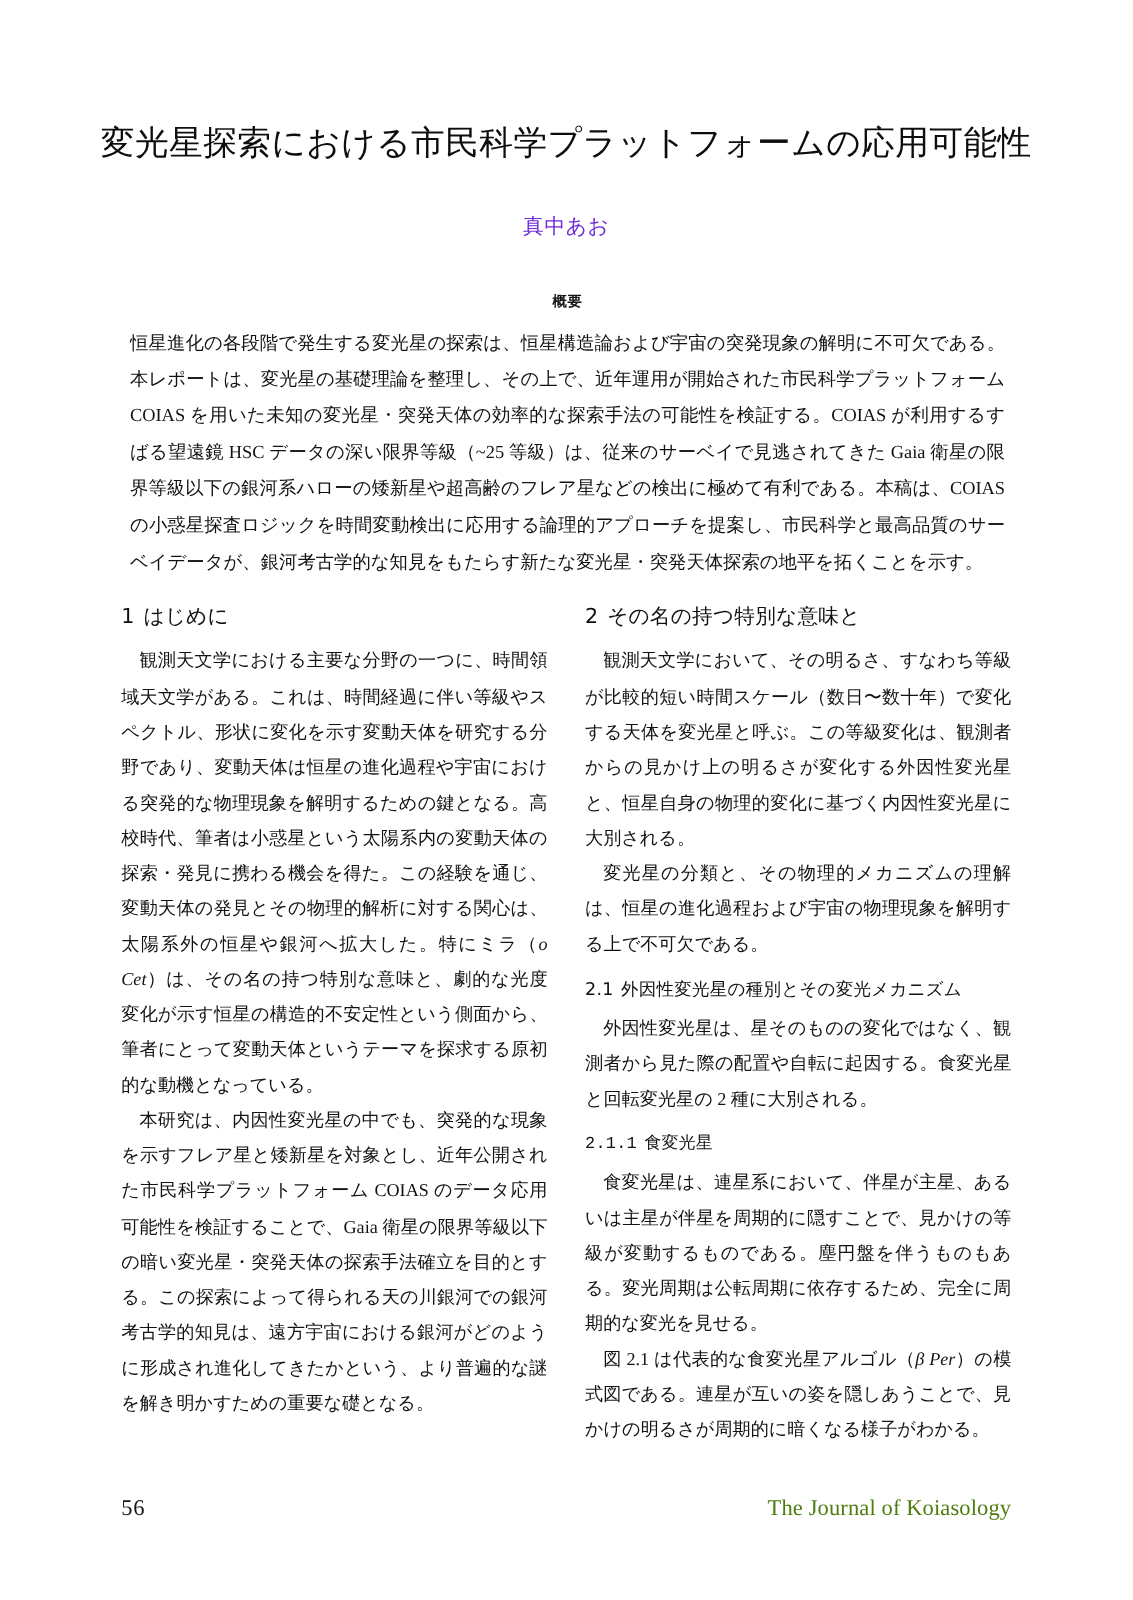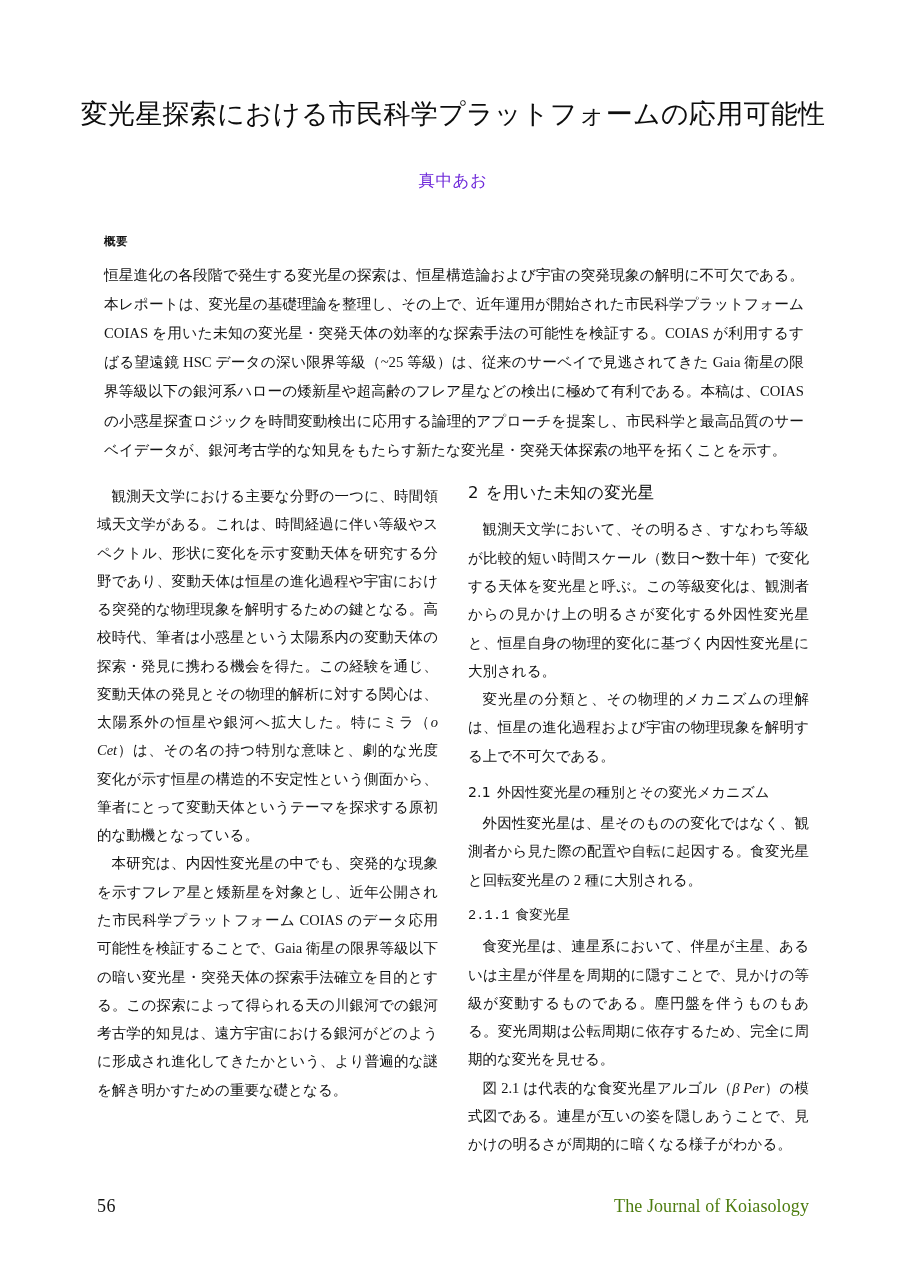--- a/index.html
+++ b/index.html
@@ -52,20 +52,21 @@
   }
 
   
   .abstract {
     position: absolute;
     left: 104px;
     top: 234px;
     width: 700px;
   }
   .abstract-heading {
+    text-align: center;
     font-size: 11.5px;
     margin: 0 0 12px 0;
     letter-spacing: 0.4px;
     color: #141414;
   }
   .abstract-body {
     font-size: 14.7px;
     line-height: 1.98;
     text-align: justify;
     text-justify: inter-character;
@@ -168,27 +169,30 @@
   </header>
 
   <section class="abstract">
     <h2 class="abstract-heading">概要</h2>
     <p class="abstract-body">恒星進化の各段階で発生する変光星の探索は、恒星構造論および宇宙の突発現象の解明に不可欠である。本レポートは、変光星の基礎理論を整理し、その上で、近年運用が開始された市民科学プラットフォーム COIAS を用いた未知の変光星・突発天体の効率的な探索手法の可能性を検証する。COIAS が利用するすばる望遠鏡 HSC データの深い限界等級（~25 等級）は、従来のサーベイで見逃されてきた Gaia 衛星の限界等級以下の銀河系ハローの矮新星や超高齢のフレア星などの検出に極めて有利である。本稿は、COIAS の小惑星探査ロジックを時間変動検出に応用する論理的アプローチを提案し、市民科学と最高品質のサーベイデータが、銀河考古学的な知見をもたらす新たな変光星・突発天体探索の地平を拓くことを示す。</p>
   </section>
 
   <div class="columns">
 
     <div class="col col-left">
+      <h2 class="sec-heading">
+        <span class="num">1</span><span>はじめに</span>
+      </h2>
       <p class="para">観測天文学における主要な分野の一つに、時間領域天文学がある。これは、時間経過に伴い等級やスペクトル、形状に変化を示す変動天体を研究する分野であり、変動天体は恒星の進化過程や宇宙における突発的な物理現象を解明するための鍵となる。高校時代、筆者は小惑星という太陽系内の変動天体の探索・発見に携わる機会を得た。この経験を通じ、変動天体の発見とその物理的解析に対する関心は、太陽系外の恒星や銀河へ拡大した。特にミラ（<span class="italic">o Cet</span>）は、その名の持つ特別な意味と、劇的な光度変化が示す恒星の構造的不安定性という側面から、筆者にとって変動天体というテーマを探求する原初的な動機となっている。</p>
       <p class="para">本研究は、内因性変光星の中でも、突発的な現象を示すフレア星と矮新星を対象とし、近年公開された市民科学プラットフォーム COIAS のデータ応用可能性を検証することで、Gaia 衛星の限界等級以下の暗い変光星・突発天体の探索手法確立を目的とする。この探索によって得られる天の川銀河での銀河考古学的知見は、遠方宇宙における銀河がどのように形成され進化してきたかという、より普遍的な謎を解き明かすための重要な礎となる。</p>
     </div>
 
     <div class="col col-right">
       <h2 class="sec-heading">
-        <span class="num">2</span><span>を用いた未知の変光星</span>
+        <span class="num">2</span><span>その名の持つ特別な意味と</span>
       </h2>
       <p class="para">観測天文学において、その明るさ、すなわち等級が比較的短い時間スケール（数日〜数十年）で変化する天体を変光星と呼ぶ。この等級変化は、観測者からの見かけ上の明るさが変化する外因性変光星と、恒星自身の物理的変化に基づく内因性変光星に大別される。</p>
       <p class="para">変光星の分類と、その物理的メカニズムの理解は、恒星の進化過程および宇宙の物理現象を解明する上で不可欠である。</p>
 
       <h3 class="sub-heading">
         <span class="num">2.1</span><span>外因性変光星の種別とその変光メカニズム</span>
       </h3>
       <p class="para">外因性変光星は、星そのものの変化ではなく、観測者から見た際の配置や自転に起因する。食変光星と回転変光星の 2 種に大別される。</p>
 
       <h4 class="subsub-heading">

